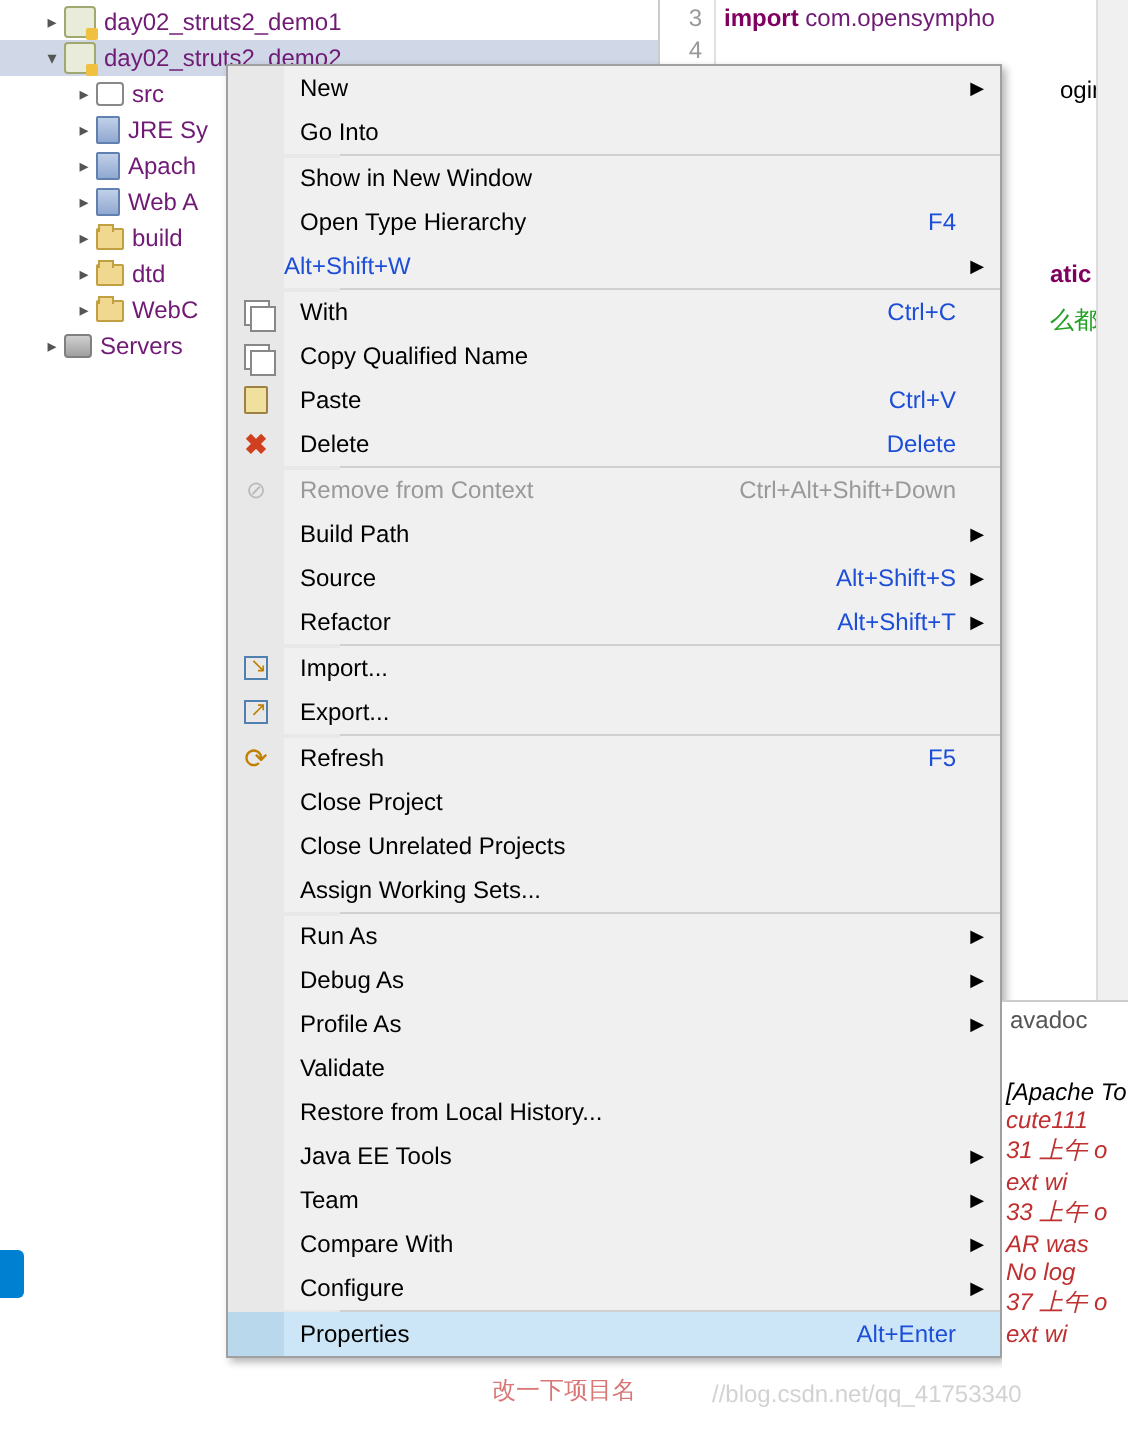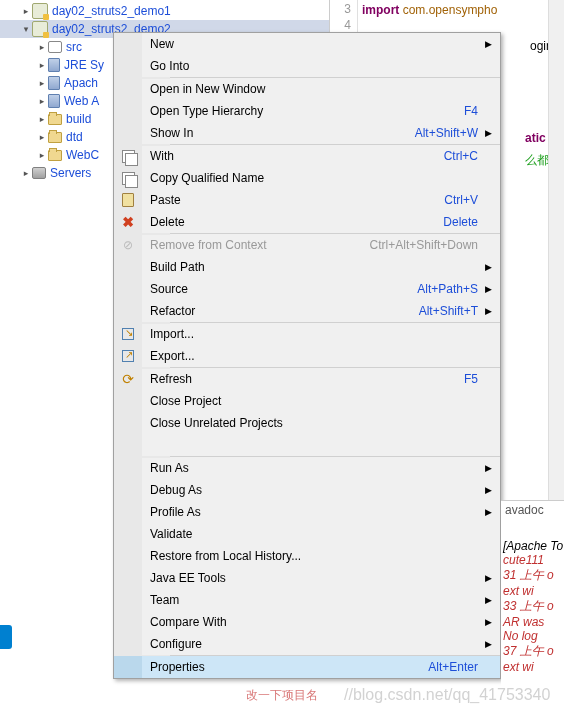--- a/index.html
+++ b/index.html
@@ -12,28 +12,28 @@
 .spacer { display: inline-block; }
 .twisty { width: 12px; height: 12px; display: inline-flex; align-items: center; justify-content: center; color: #555; font-size: 9px; }
 .icon { width: 16px; height: 16px; display: inline-flex; align-items: center; justify-content: center; margin-right: 4px; }
 .icon-proj { background: #e8ecd8; border: 1px solid #a0a870; border-radius: 2px; position: relative; }
 .icon-proj::before { content: ""; position: absolute; width: 6px; height: 6px; background: #f0c040; border-radius: 1px; right: -2px; bottom: -2px; }
 .icon-folder { background: #f0d890; border: 1px solid #c0a040; border-radius: 1px; width: 14px; height: 11px; position: relative; }
 .icon-folder::before { content: ""; position: absolute; width: 6px; height: 3px; background: #f0d890; border: 1px solid #c0a040; border-bottom: none; top: -3px; left: 0; }
 .icon-pkg { background: #fff; border: 1px solid #888; border-radius: 2px; width: 14px; height: 12px; }
 .icon-lib { background: linear-gradient(#c0d0e8, #90a8d0); border: 1px solid #6080b0; border-radius: 1px; width: 12px; height: 14px; }
 .icon-server { background: linear-gradient(#d0d0d0, #a0a0a0); border: 1px solid #808080; border-radius: 2px; width: 14px; height: 12px; }
-.tree-label { color: #1d4ed8; }
+.tree-label { color: #701a75; }
 
 
 .editor { position: absolute; right: 0; top: 0; width: 235px; height: 200px; background: #fff; border-left: 1px solid #ccc; font-family: Consolas, monospace; }
 .gutter { position: absolute; left: 0; width: 28px; background: #fff; color: #999; text-align: right; padding-right: 6px; border-right: 1px solid #e0e0e0; height: 100%; }
 .code-line { position: absolute; left: 32px; white-space: nowrap; font-family: Consolas, monospace; font-size: 13px; }
 .kw { color: #800060; font-weight: bold; }
-.pkg { color: #a16207; }
+.pkg { color: #701a75; }
 .comment { color: #20a020; }
 
 
 .ctx-menu { position: absolute; left: 113px; top: 32px; width: 388px; background: #f0f0f0; border: 1px solid #a0a0a0; box-shadow: 2px 2px 4px rgba(0,0,0,0.3); }
 .menu-row { display: flex; align-items: center; height: 22px; position: relative; }
 .menu-row.highlighted { background: #cde6f7; }
 .menu-icon-col { width: 28px; height: 100%; display: flex; align-items: center; justify-content: center; background: #e8e8e8; }
 .menu-row.highlighted .menu-icon-col { background: #bad8ec; }
 .menu-label { flex: 1; padding-left: 8px; color: #000; }
 .menu-row.disabled .menu-label { color: #999; }
@@ -57,21 +57,21 @@
 
 
 .console { position: absolute; right: 0; top: 500px; width: 63px; height: 224px; background: #fff; border-top: 1px solid #ccc; font-family: Consolas, monospace; font-size: 12px; overflow: hidden; }
 .console-tab { position: absolute; top: 0; padding: 2px 4px; color: #555; }
 .console-line { white-space: nowrap; padding-left: 2px; font-style: italic; }
 .console-line.red { color: #c03030; }
 .console-line.black { color: #000; }
 
 
 .watermark { position: absolute; bottom: 20px; left: 246px; color: rgba(200,60,60,0.7); font-size: 12px; font-family: Liberation Sans, sans-serif; }
-.watermark2 { position: absolute; bottom: 20px; left: 344px; color: rgba(180,180,180,0.6); font-size: 16px; }
+.watermark2 { position: absolute; bottom: 20px; left: 356px; color: rgba(180,180,180,0.6); font-size: 12px; }
 
 .scrollbar { position: absolute; right: 0; top: 0; width: 16px; height: 500px; background: #f0f0f0; border-left: 1px solid #ddd; }
 .blue-tab { position: absolute; left: 0; top: 625px; width: 12px; height: 24px; background: #0080d0; border-radius: 0 3px 3px 0; }
 </style>
 </head>
 <body>
 
 <div class="tree">
   <div id="tree-rows">
       <div class="tree-row">
@@ -161,30 +161,29 @@
     <div class="menu-row">
       <div class="menu-icon-col"></div>
       <span class="menu-label">Go Into</span>
     </div>
     <div class="menu-sep">
       <div class="menu-icon-col"></div>
       <div class="menu-sep-line"></div>
     </div>
     <div class="menu-row">
       <div class="menu-icon-col"></div>
-      <span class="menu-label">Open in New Window</span>
+      <span class="menu-label">Show in New Window</span>
     </div>
     <div class="menu-row">
       <div class="menu-icon-col"></div>
       <span class="menu-label">Open Type Hierarchy</span>
       <span class="menu-shortcut">F4</span>
     </div>
     <div class="menu-row">
       <div class="menu-icon-col"></div>
-      <span class="menu-label">Show In</span>
       <span class="menu-shortcut">Alt+Shift+W</span>
       <span class="menu-arrow">▶</span>
     </div>
     <div class="menu-sep">
       <div class="menu-icon-col"></div>
       <div class="menu-sep-line"></div>
     </div>
     <div class="menu-row">
       <div class="menu-icon-col">
         <span class="mi-copy"></span>
@@ -224,21 +223,21 @@
       <span class="menu-shortcut">Ctrl+Alt+Shift+Down</span>
     </div>
     <div class="menu-row">
       <div class="menu-icon-col"></div>
       <span class="menu-label">Build Path</span>
       <span class="menu-arrow">▶</span>
     </div>
     <div class="menu-row">
       <div class="menu-icon-col"></div>
       <span class="menu-label">Source</span>
-      <span class="menu-shortcut">Alt+Path+S</span>
+      <span class="menu-shortcut">Alt+Shift+S</span>
       <span class="menu-arrow">▶</span>
     </div>
     <div class="menu-row">
       <div class="menu-icon-col"></div>
       <span class="menu-label">Refactor</span>
       <span class="menu-shortcut">Alt+Shift+T</span>
       <span class="menu-arrow">▶</span>
     </div>
     <div class="menu-sep">
       <div class="menu-icon-col"></div>
@@ -270,20 +269,21 @@
     <div class="menu-row">
       <div class="menu-icon-col"></div>
       <span class="menu-label">Close Project</span>
     </div>
     <div class="menu-row">
       <div class="menu-icon-col"></div>
       <span class="menu-label">Close Unrelated Projects</span>
     </div>
     <div class="menu-row">
       <div class="menu-icon-col"></div>
+      <span class="menu-label">Assign Working Sets...</span>
     </div>
     <div class="menu-sep">
       <div class="menu-icon-col"></div>
       <div class="menu-sep-line"></div>
     </div>
     <div class="menu-row">
       <div class="menu-icon-col"></div>
       <span class="menu-label">Run As</span>
       <span class="menu-arrow">▶</span>
     </div>

